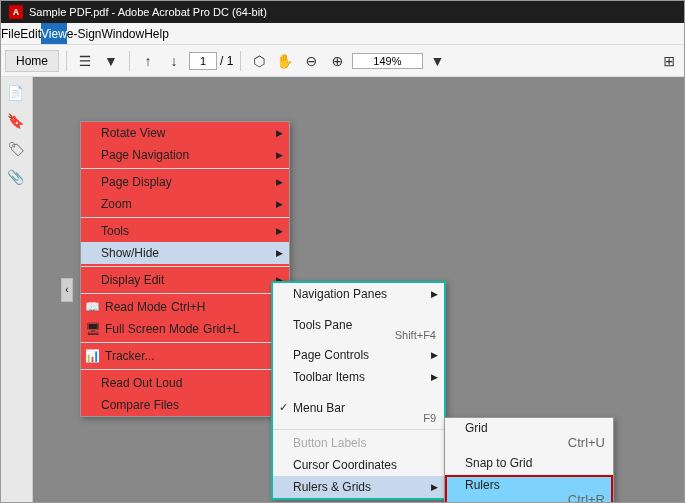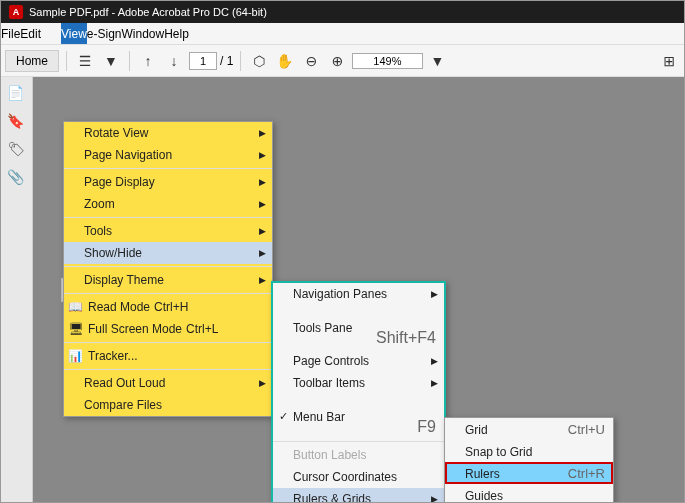--- a/index.html
+++ b/index.html
@@ -61,21 +61,20 @@
       padding: 2px 0;
       font-size: 12px;
       cursor: pointer;
       height: 100%;
       display: flex;
       align-items: center;
     }
 
     .menu-item:hover, .menu-item.active {
       background: #d0d0d0;
-      margin-left: 20px;
     }
 
     .menu-item.active {
       background: #1f6fbe;
       color: #fff;
     }
 
     
     .toolbar {
       background: #f5f5f5;
@@ -203,23 +202,23 @@
       right: 0;
       bottom: 0;
       z-index: 100;
       pointer-events: none;
     }
 
     
     .view-menu {
       position: absolute;
       top: 44px;
-      left: 62px;
+      left: 79px;
       width: 210px;
-      background: #fde047;
+      background: #ef4444;
       border: 1px solid #999;
       box-shadow: 2px 2px 6px rgba(0,0,0,0.3);
       z-index: 200;
       pointer-events: all;
     }
 
     .menu-row {
       display: flex;
       align-items: center;
       padding: 3px 8px 3px 20px;
@@ -238,21 +237,21 @@
     }
 
     .menu-row.disabled {
       color: #aaa;
       cursor: default;
     }
 
     .menu-row .shortcut {
       margin-left: auto;
       color: #666;
-      font-size: 16px;
+      font-size: 11px;
       margin-top: 21px;
     }
 
     .menu-row .check-mark {
       position: absolute;
       left: 6px;
       font-size: 11px;
     }
 
     .menu-separator {
@@ -303,27 +302,28 @@
       width: 170px;
       background: #f5f5f5;
       border: 1px solid #999;
       box-shadow: 2px 2px 6px rgba(0,0,0,0.3);
       z-index: 202;
       pointer-events: all;
     }
 
     .rulers-row {
       display: flex;
-      align-items: flex-end;
+      align-items: flex-start;
       padding: 3px 8px 3px 20px;
       cursor: pointer;
       font-size: 12px;
       color: #222;
       min-height: 22px;
       position: relative;
+      flex-direction: column;
     }
 
     .rulers-row .shortcut {
       margin-left: auto;
       color: #666;
       font-size: 13px;
     }
 
     .rulers-row.highlighted {
       border: 2px solid #c00;
@@ -425,35 +425,35 @@
         <div class="menu-row has-submenu">
           <span>Tools</span>
         </div>
 
         <div class="menu-row has-submenu highlighted-row">
           <span>Show/Hide</span>
         </div>
         <div class="menu-separator"></div>
 
         <div class="menu-row has-submenu">
-          <span>Display Theme</span>
+          <span>Display Edit</span>
         </div>
 
         <div class="menu-separator"></div>
 
         <div class="menu-row-with-icon">
           <span class="menu-icon-box">📖</span>
           <span>Read Mode</span>
           <span class="shortcut">Ctrl+H</span>
         </div>
 
         <div class="menu-row-with-icon">
           <span class="menu-icon-box">🖥</span>
           <span>Full Screen Mode</span>
-          <span class="shortcut">Ctrl+L</span>
+          <span class="shortcut">Grid+L</span>
         </div>
         <div class="menu-separator"></div>
 
         <div class="menu-row-with-icon">
           <span class="menu-icon-box">📊</span>
           <span>Tracker...</span>
         </div>
         <div class="menu-separator"></div>
 
         <div class="menu-row has-submenu">

